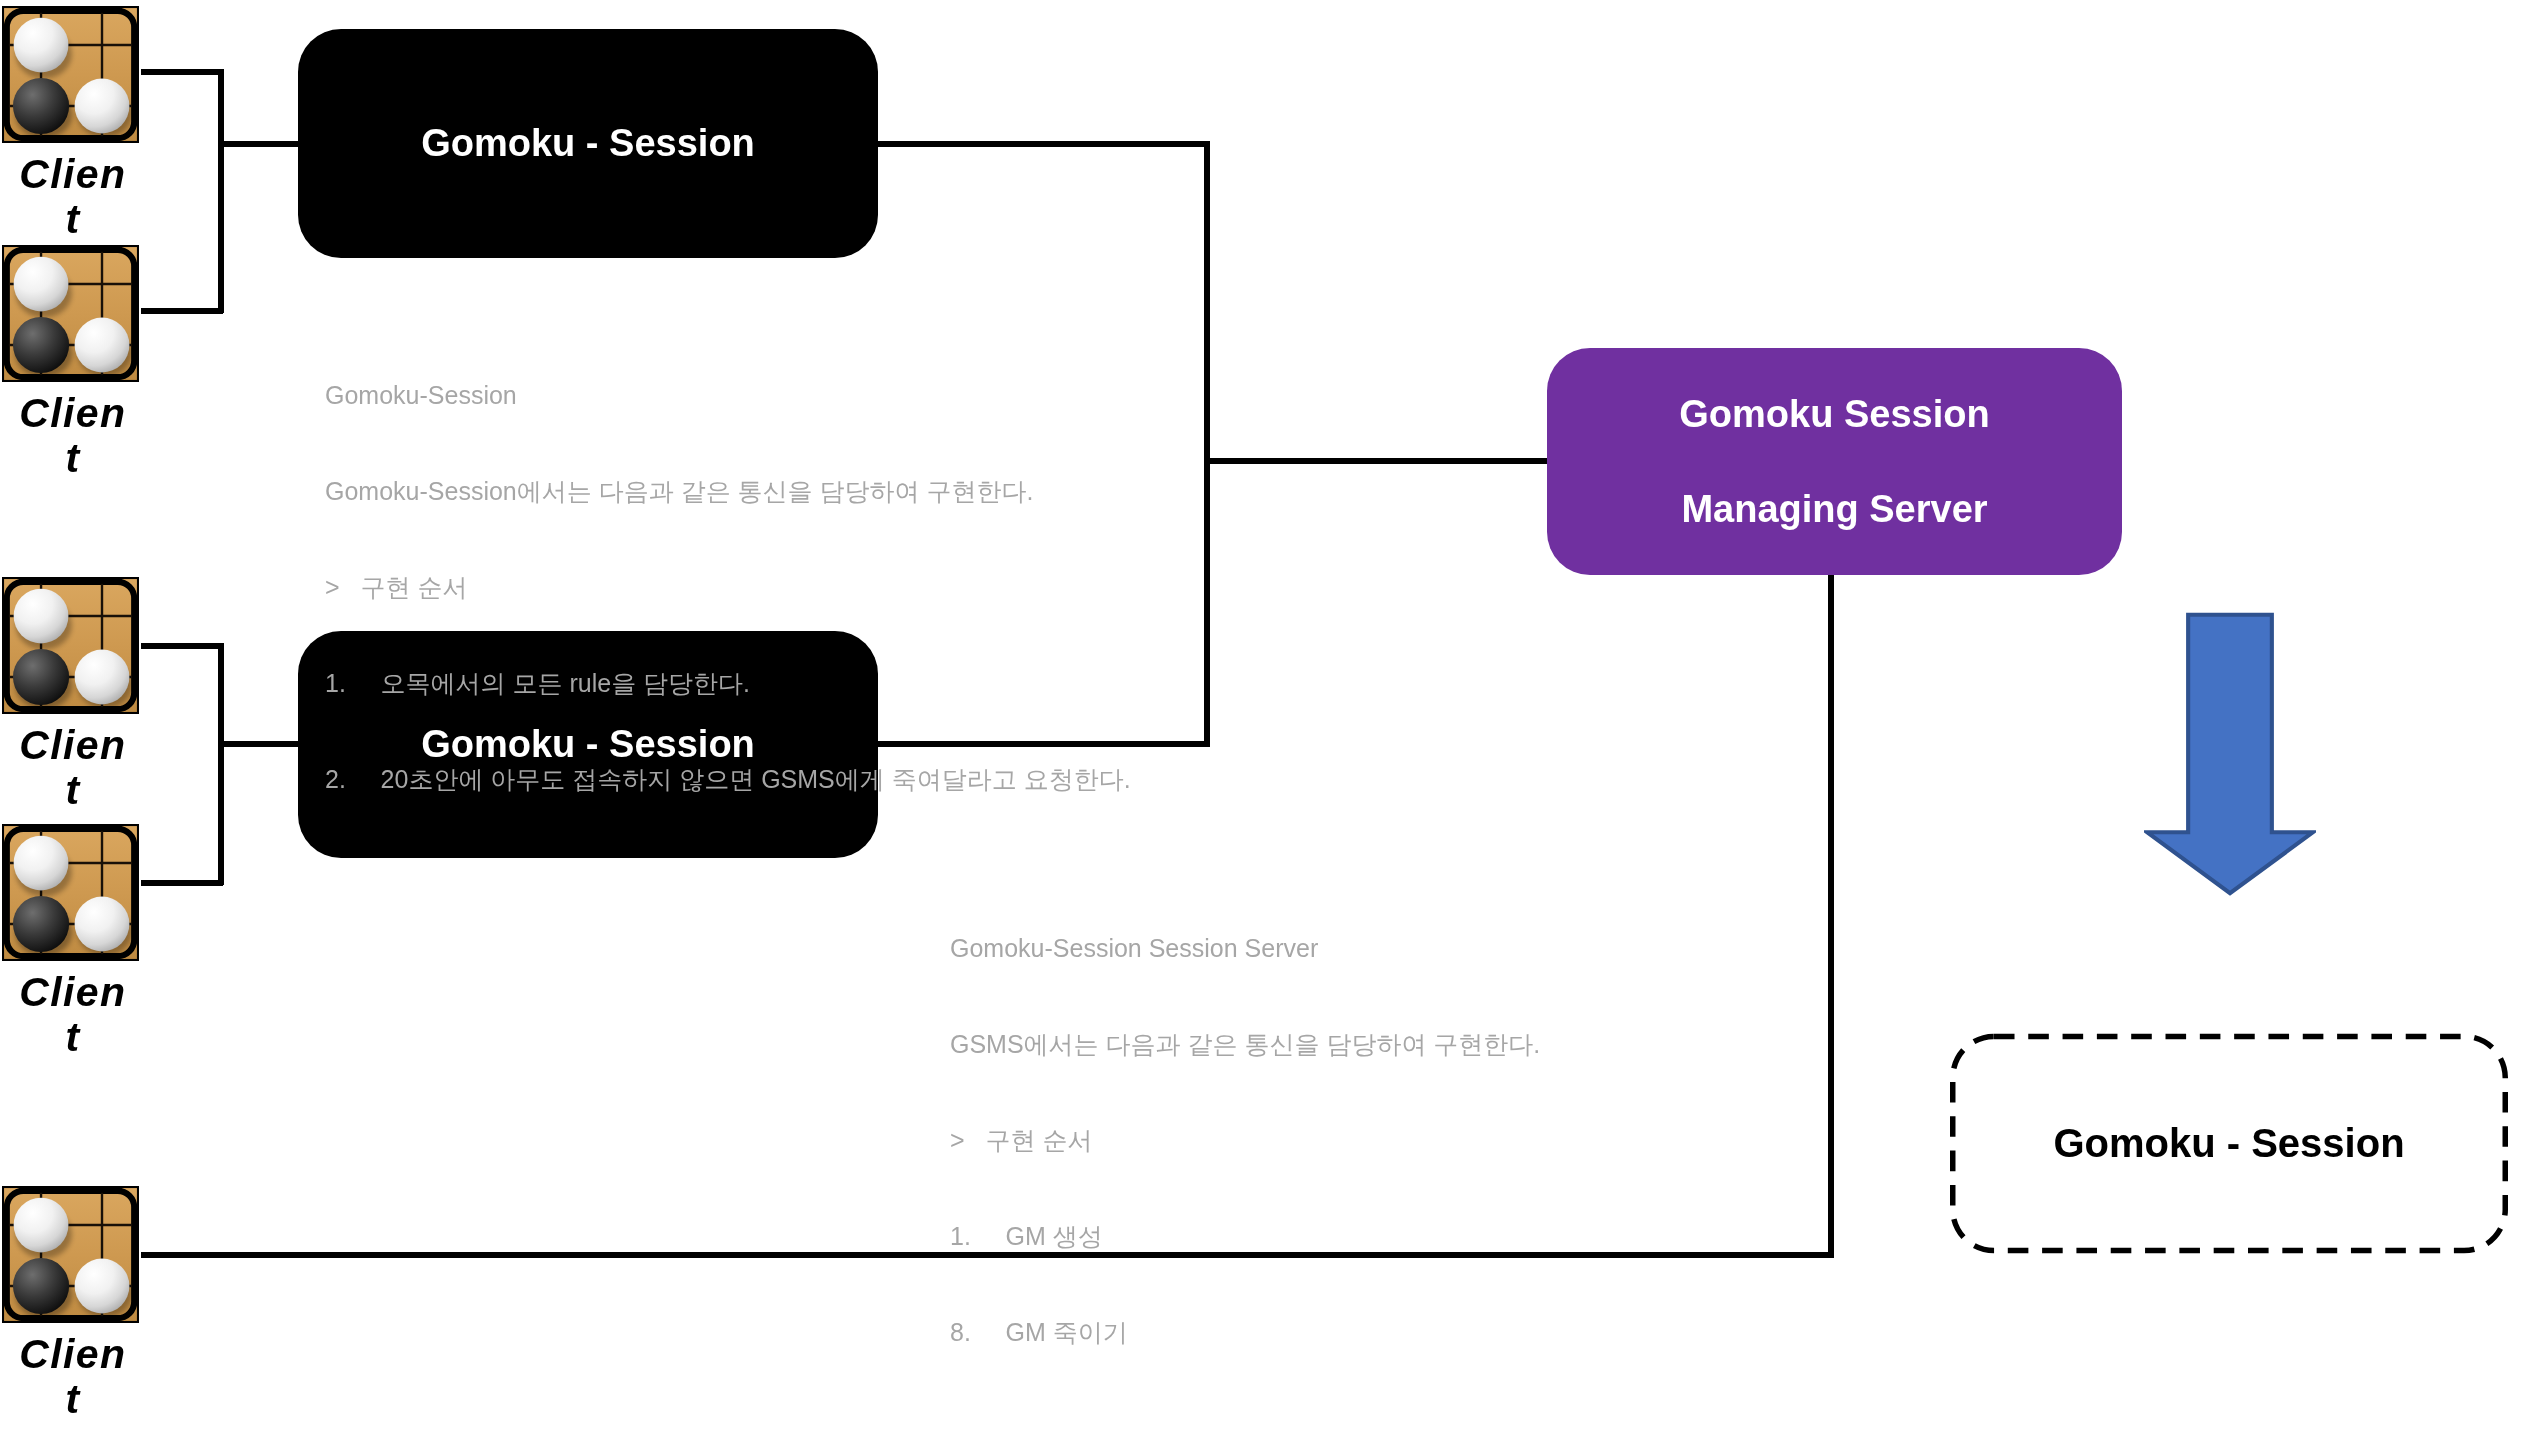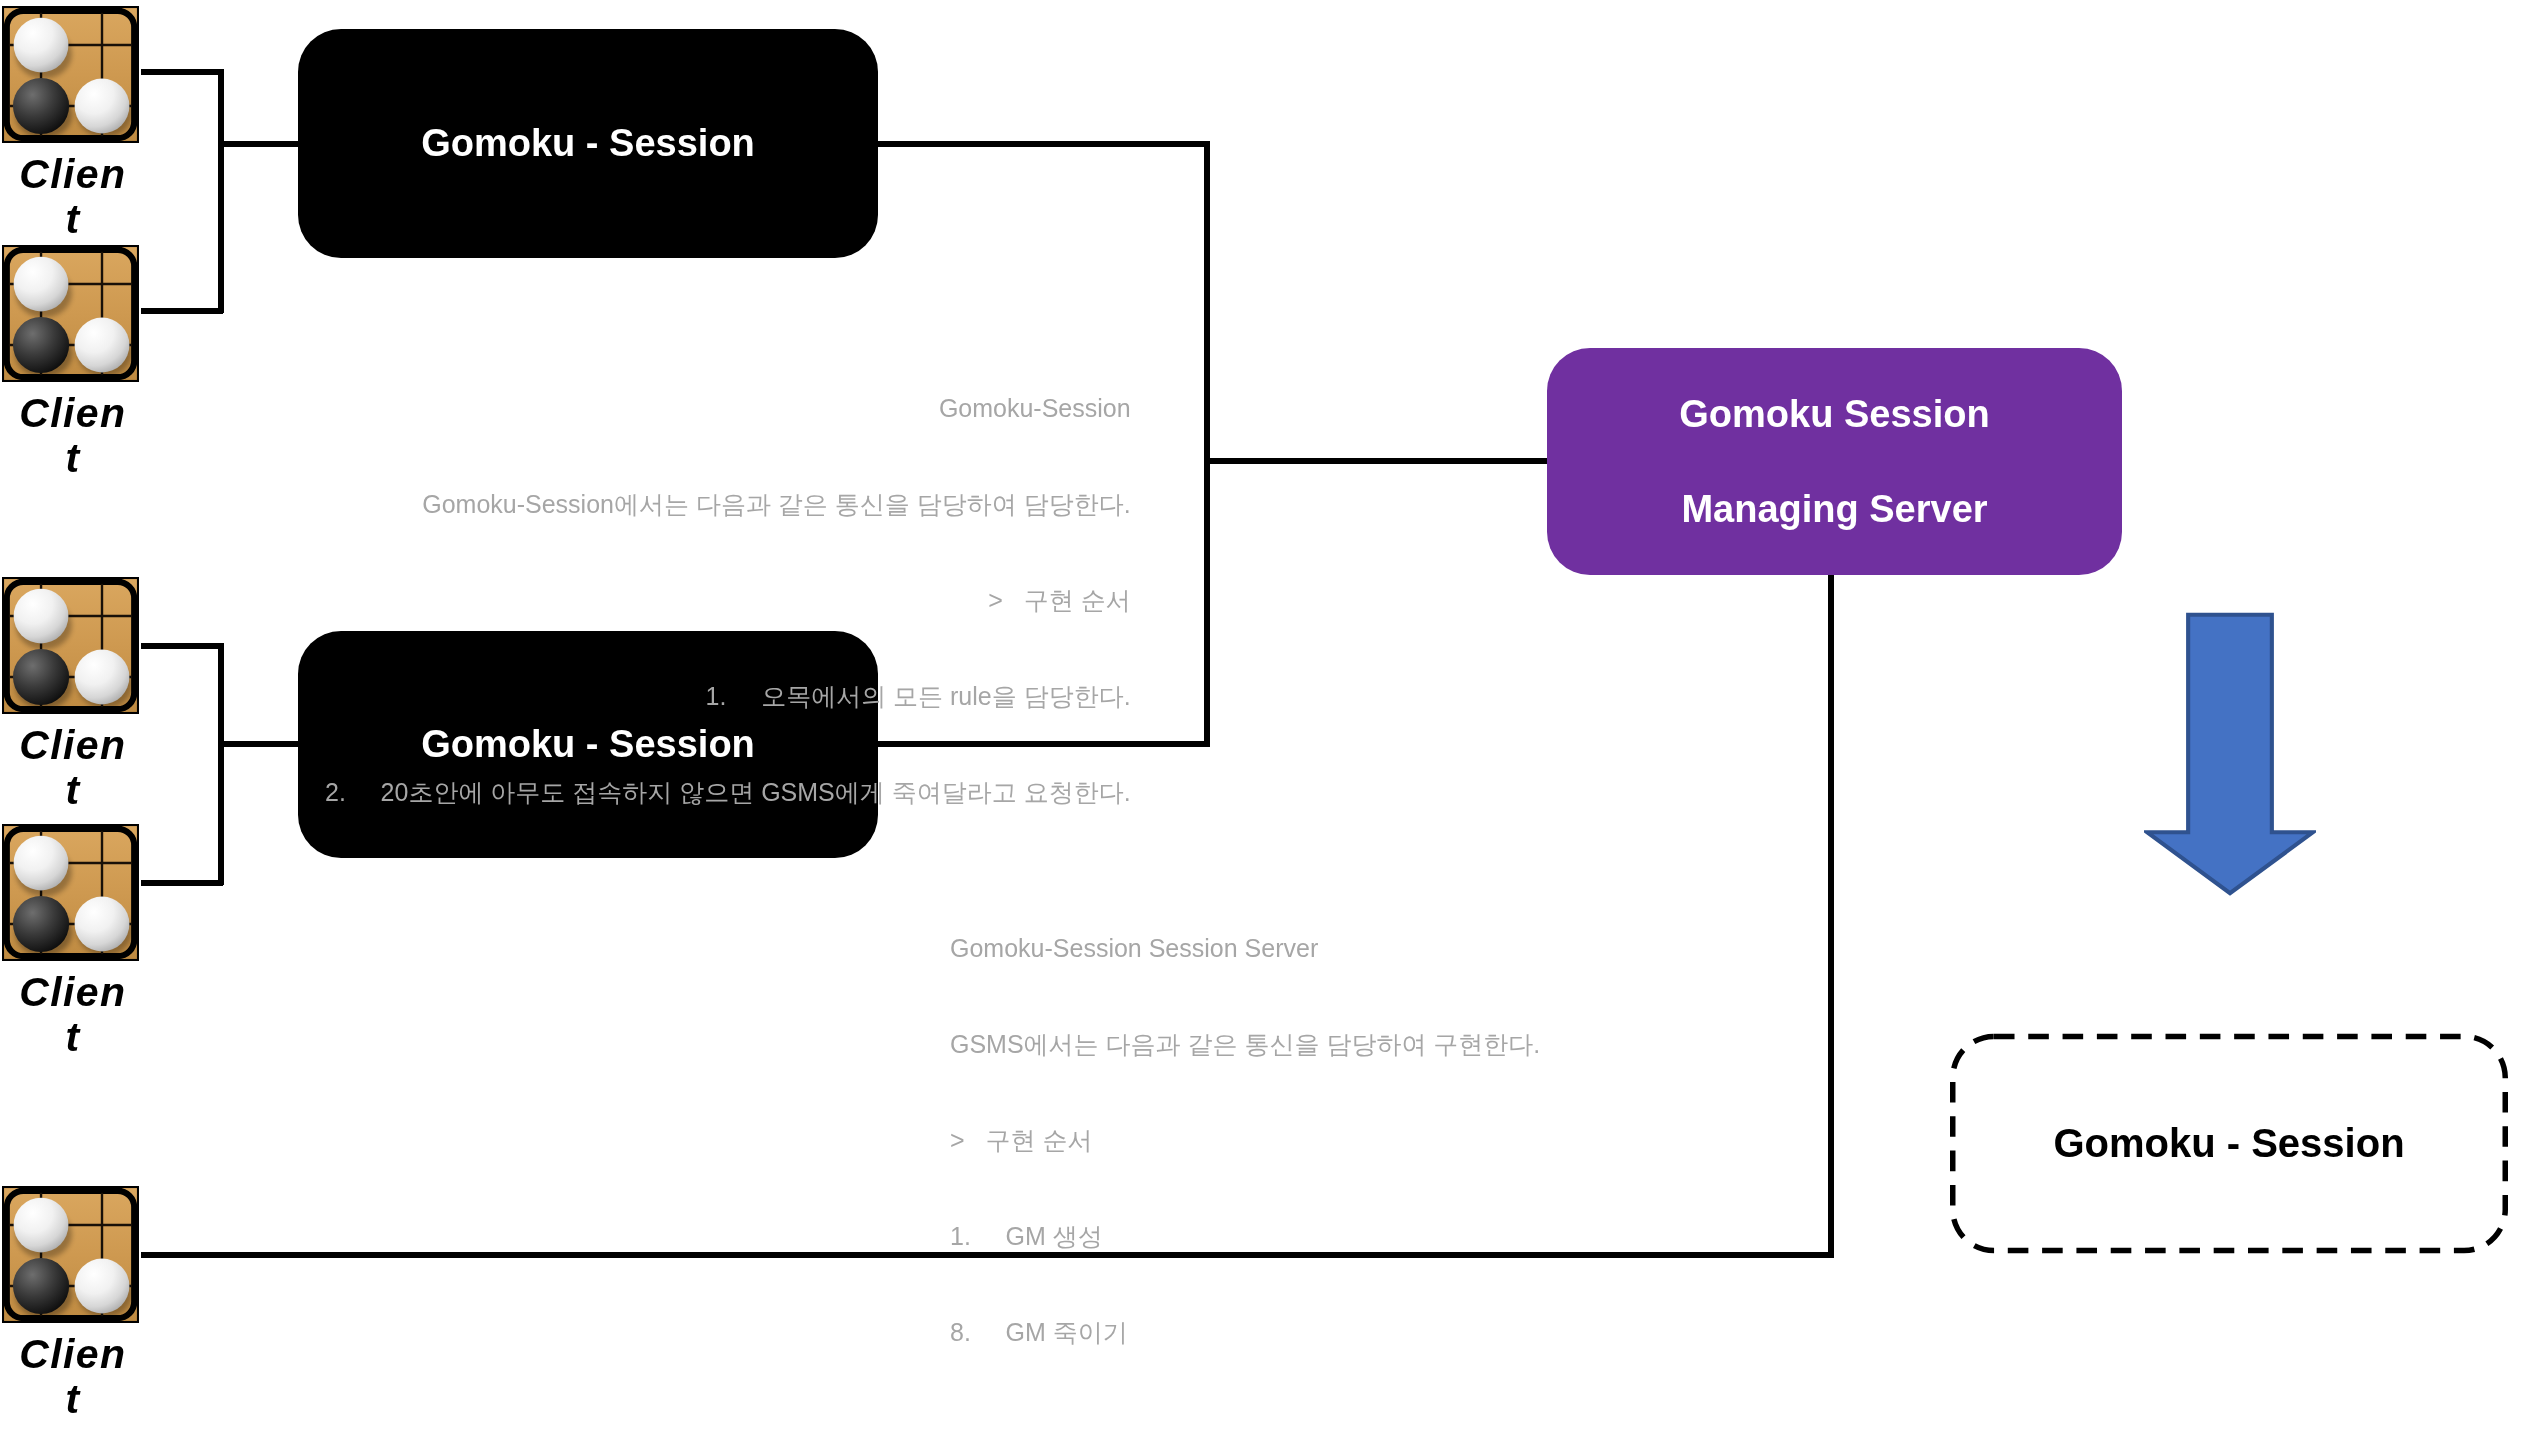--- a/index.html
+++ b/index.html
@@ -200,23 +200,23 @@
 
   <div class="node black" style="left:298px;top:631px;width:580px;height:227px;">
     <div>Gomoku - Session</div>
   </div>
 
   <div class="node purple" style="left:1547px;top:348px;width:575px;height:227px;gap:48px;">
     <div>Gomoku Session</div>
     <div>Managing Server</div>
   </div>
 
-  <div class="note" style="left:325px;top:328px;text-align:right;">
+  <div class="note" style="left:325px;top:315px;">
     <div>Gomoku-Session</div>
-    <div>Gomoku-Session에서는 다음과 같은 통신을 담당하여 담당한다.</div>
+    <div>Gomoku-Session에서는 다음과 같은 통신을 담당하여 구현한다.</div>
     <div>&gt;   구현 순서</div>
     <div>1.     오목에서의 모든 rule을 담당한다.</div>
     <div>2.     20초안에 아무도 접속하지 않으면 GSMS에게 죽여달라고 요청한다.</div>
   </div>
 
   <div class="note" style="left:950px;top:868px;">
     <div>Gomoku-Session Session Server</div>
     <div>GSMS에서는 다음과 같은 통신을 담당하여 구현한다.</div>
     <div>&gt;   구현 순서</div>
     <div>1.     GM 생성</div>

